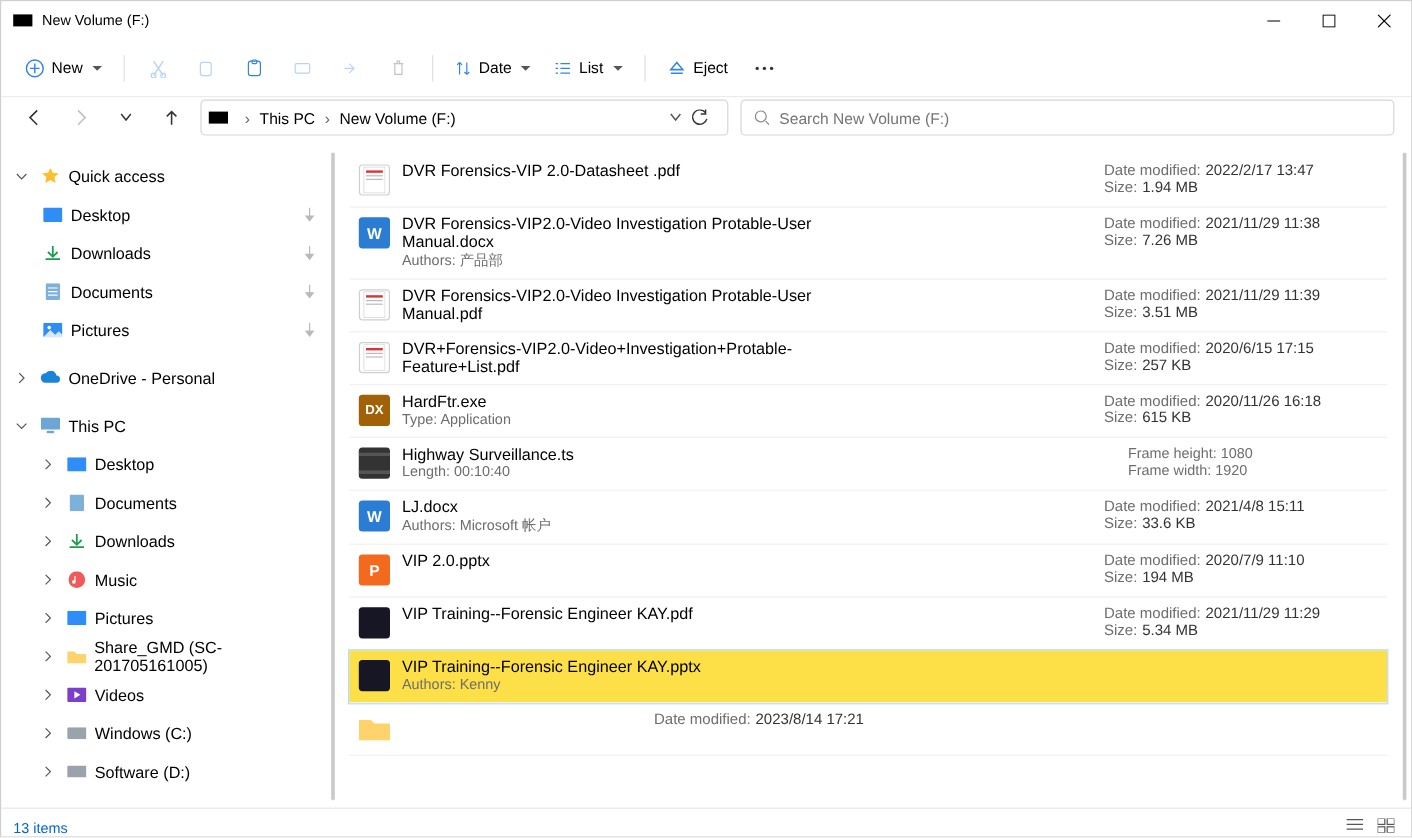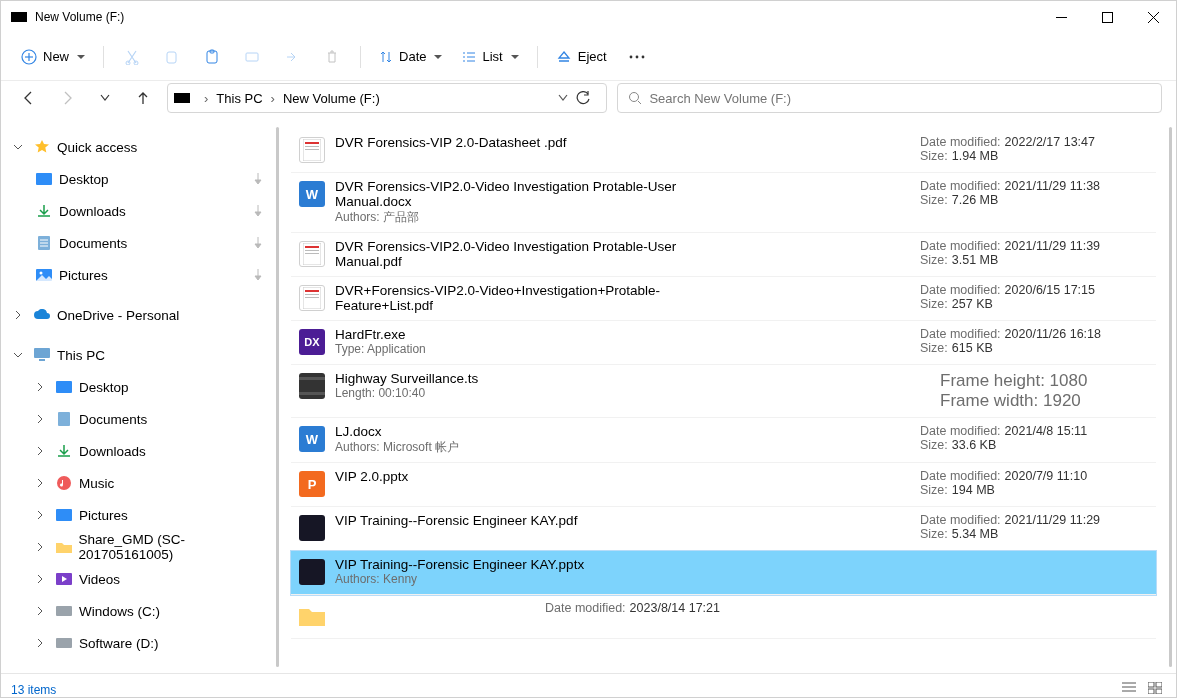--- a/index.html
+++ b/index.html
@@ -42,40 +42,40 @@
 .srow.indent1 { padding-left: 28px; }
 .srow.margin-top { margin-top: 8px; }
 .sicon { width:18px; display:flex; justify-content:center; }
 
 
 .content { flex: 1; position: relative; padding: 8px 20px 0 8px; overflow:hidden;}
 .scroll-track { position:absolute; top:6px; right:4px; bottom:6px; width:3px; background:#c9c9c9; border-radius:2px;}
 .sidebar .scroll-track { left:auto; right:4px; }
 .filelist { position:relative; }
 .frow { display:flex; align-items:flex-start; padding:6px 6px 6px 6px; border-bottom:1px solid #f1f1f1; font-size:13.5px; min-height:44px;}
-.frow.sel { background:#7dd3fc; outline:1px solid #b7dcf8;}
+.frow.sel { background:#fde047; outline:1px solid #b7dcf8;}
 .frow .thumb { width:26px; height:26px; margin:2px 10px 0 2px; flex:0 0 26px; display:flex; align-items:center; justify-content:center; border-radius:3px;}
 .frow .main { flex:1; }
 .frow .fname { color:#000; }
 .frow .fsub { font-size:12px; color:#6d6d6d; }
 .frow .fsub .k { }
-.frow .mid { width:210px; font-size:17px; color:#6d6d6d; }
+.frow .mid { width:210px; font-size:12px; color:#6d6d6d; }
 .frow .meta { width:230px; font-size:12.5px; }
 .frow .meta .lbl{ color:#6d6d6d; margin-right:4px;}
 .frow .meta .val{ color:#333;}
 
 
 .statusbar { height: 24px; border-top:1px solid #e6e6e6; display:flex; align-items:flex-end; font-size:12px; color:#0066cc; padding:0 10px;}
 .statusbar .sp { flex:1;}
 .viewbtn { width:22px;height:18px;display:flex;align-items:center;justify-content:center;margin-left:4px;}
 
 
 .ic-pdf { background:#fff; border:1px solid #d0d0d0; }
 .ic-word { background:#2b7cd3; color:#fff; font-weight:bold; font-size:13px; border-radius:4px;}
-.ic-dx { background:#4c1d95; color:#fff; font-weight:bold; font-size:11px; border-radius:50%;}
+.ic-dx { background:#a16207; color:#fff; font-weight:bold; font-size:11px; border-radius:50%;}
 .ic-ts { background:#333; color:#fff; }
 .ic-pp { background:#f36a1f; color:#fff; font-weight:bold; font-size:13px; border-radius:4px;}
 .ic-dark { background:#161625;}
 svg { display:block; }
 </style>
 </head>
 <body>
 
 <div class="window">
 

